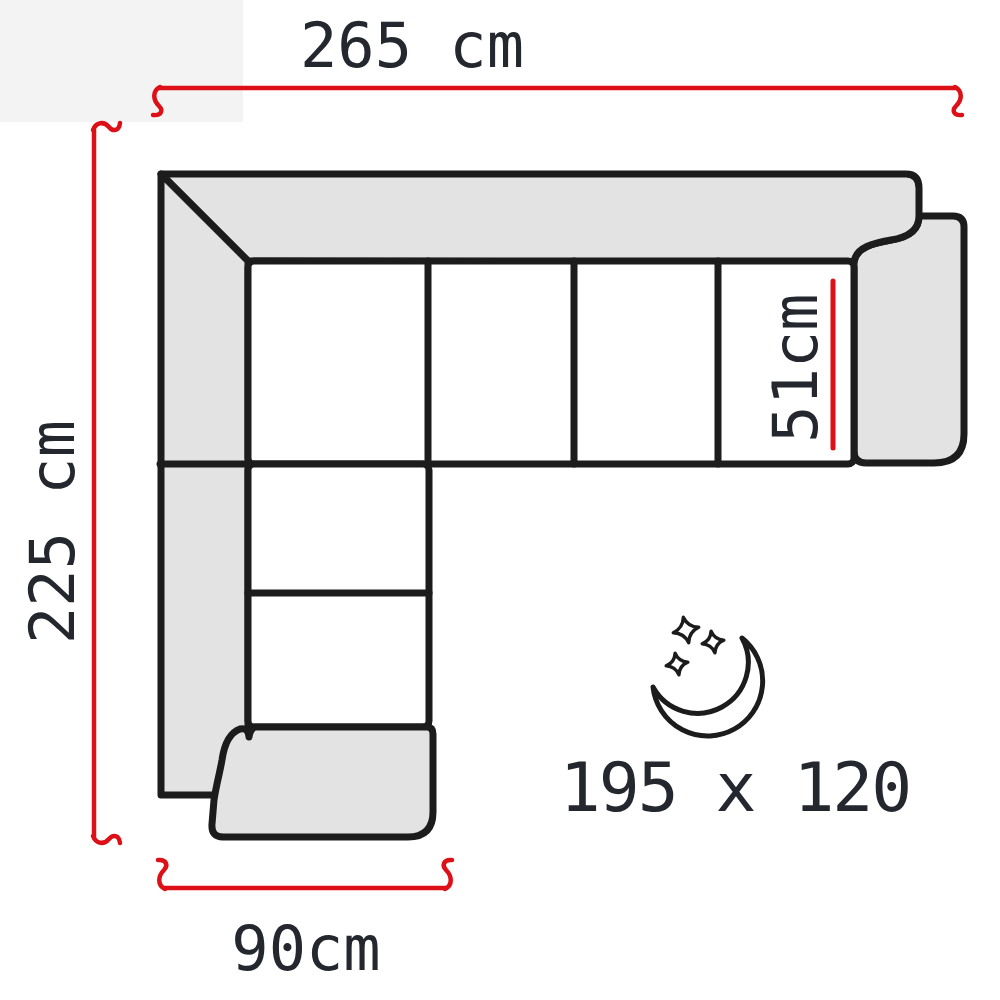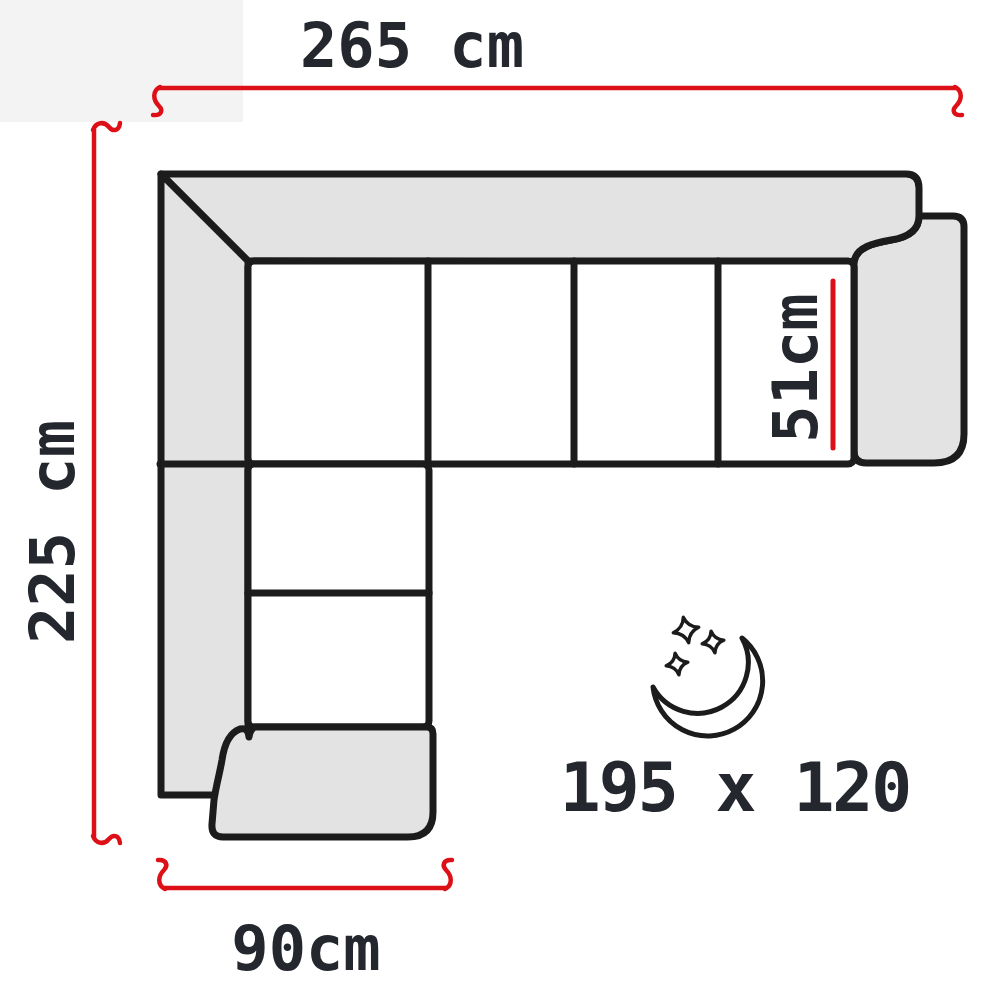--- a/index.html
+++ b/index.html
@@ -1,21 +1,21 @@
 <!DOCTYPE html>
 <html style="--background: #ffffff; --corner-patch: #f3f3f3; --outline: #1c1c1c; --upholstery-fill: #e3e3e3; --seat-fill: #ffffff; --dimension-line: #dd1017; --label-text: #24272e;"><head>
 <meta charset="utf-8">
 <style>
   :root{
     --background:#ffffff; --corner-patch:#f3f3f3; --outline:#1c1c1c;
     --upholstery-fill:#e3e3e3; --seat-fill:#ffffff; --dimension-line:#dd1017;
     --label-text:#24272e;
   }
   html,body{margin:0;padding:0;background:var(--background);}
-  .stage{position:relative;width:1000px;height:1000px;background:var(--background);overflow:hidden;font-weight:bold;}
+  .stage{position:relative;width:1000px;height:1000px;background:var(--background);overflow:hidden;}
   svg{position:absolute;inset:0;display:block;}
   .upholstery{fill:var(--upholstery-fill);stroke:var(--outline);stroke-width:7;stroke-linejoin:round;}
   .seat{fill:var(--seat-fill);stroke:var(--outline);stroke-width:7;stroke-linejoin:round;}
   .frame-line{fill:none;stroke:var(--outline);stroke-width:7;stroke-linecap:round;stroke-linejoin:round;}
   .dim{fill:none;stroke:var(--dimension-line);stroke-width:4.5;stroke-linecap:round;stroke-linejoin:round;}
   .dim-thick{fill:none;stroke:var(--dimension-line);stroke-width:5;stroke-linecap:round;}
   .lbl{font-family:"DejaVu Sans Mono","Liberation Mono",monospace;fill:var(--label-text);}
   .moon{fill:var(--background);stroke:var(--outline);stroke-width:5;stroke-linejoin:round;}
   .spark{fill:var(--background);stroke:var(--outline);stroke-width:3.4;stroke-linejoin:round;}
   .patch{fill:var(--corner-patch);}

